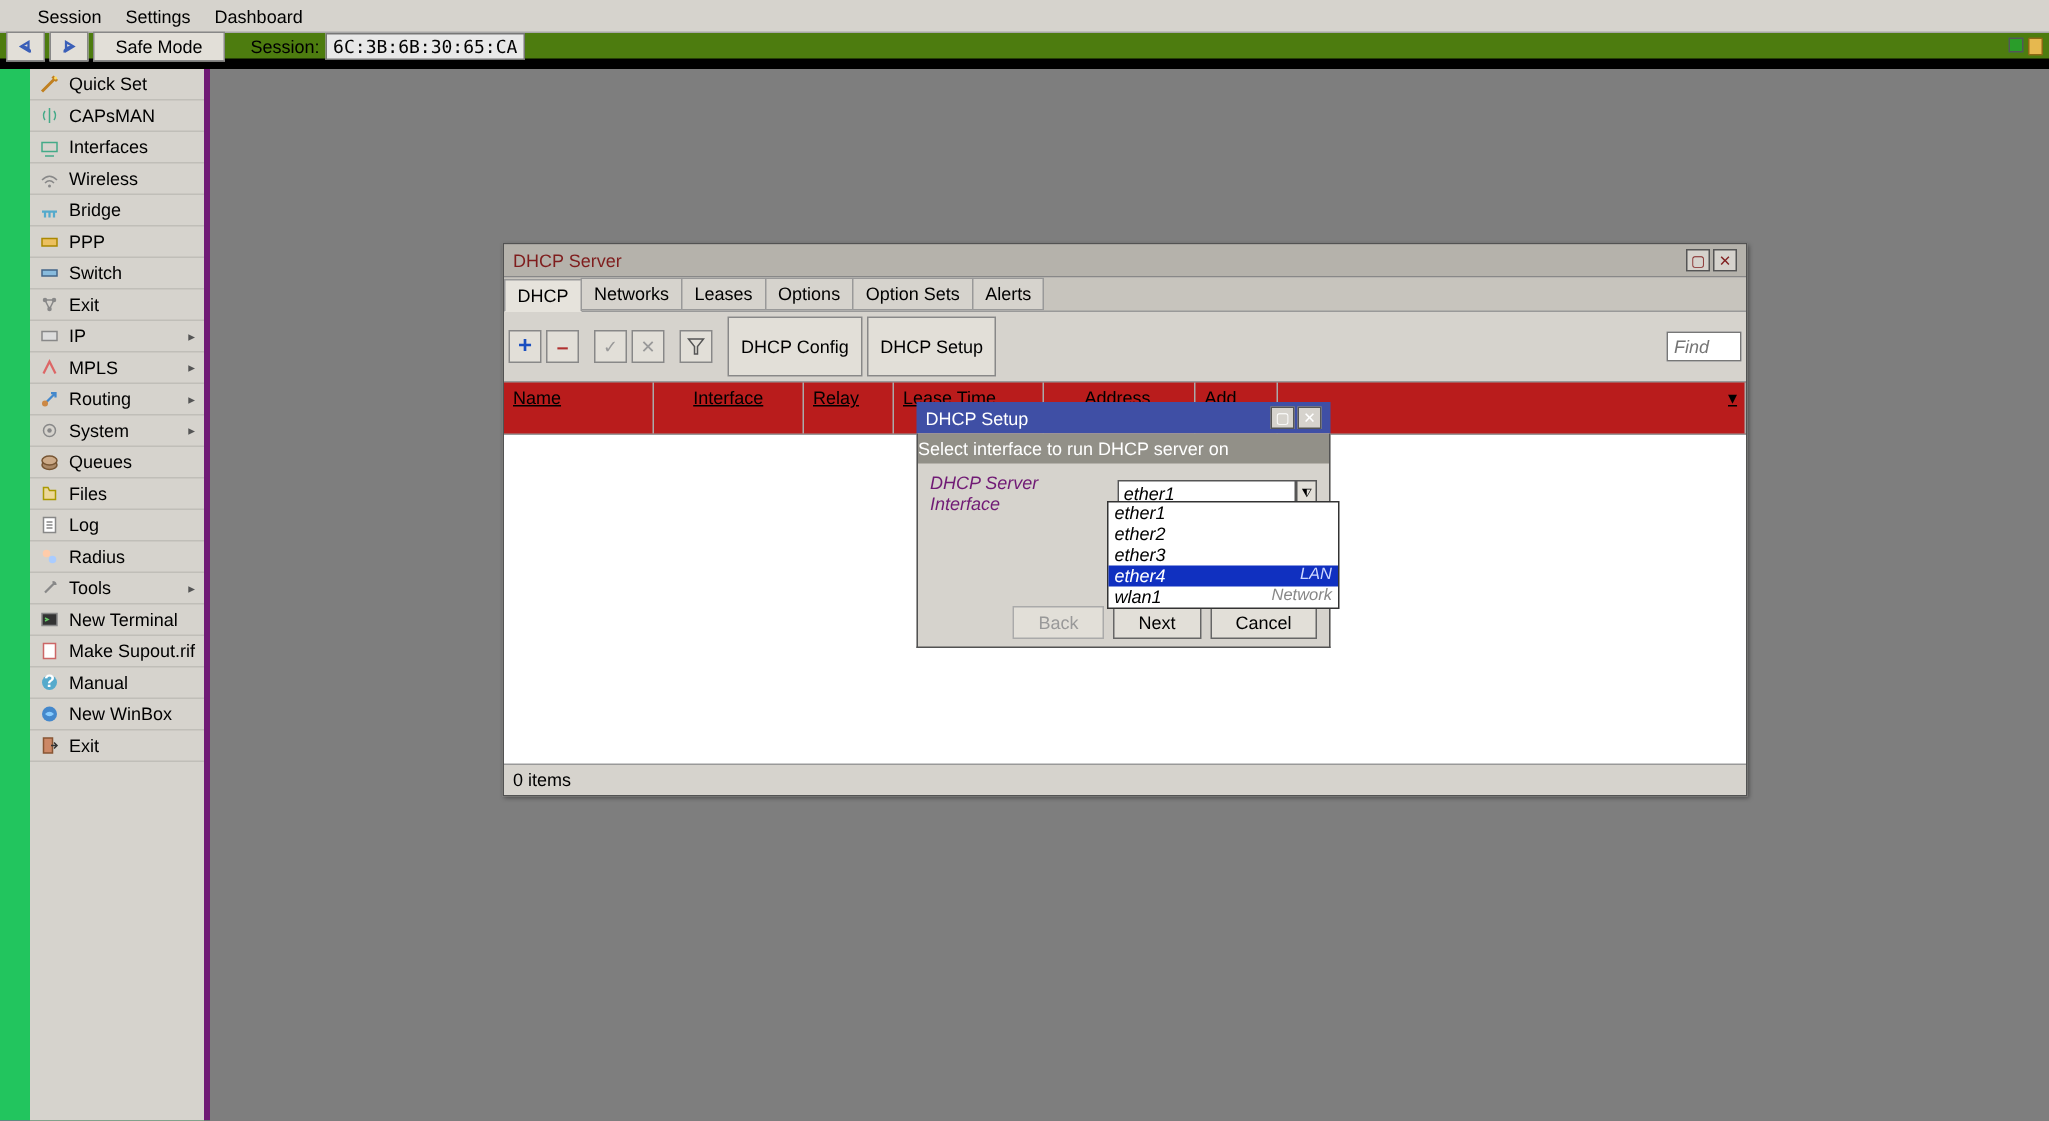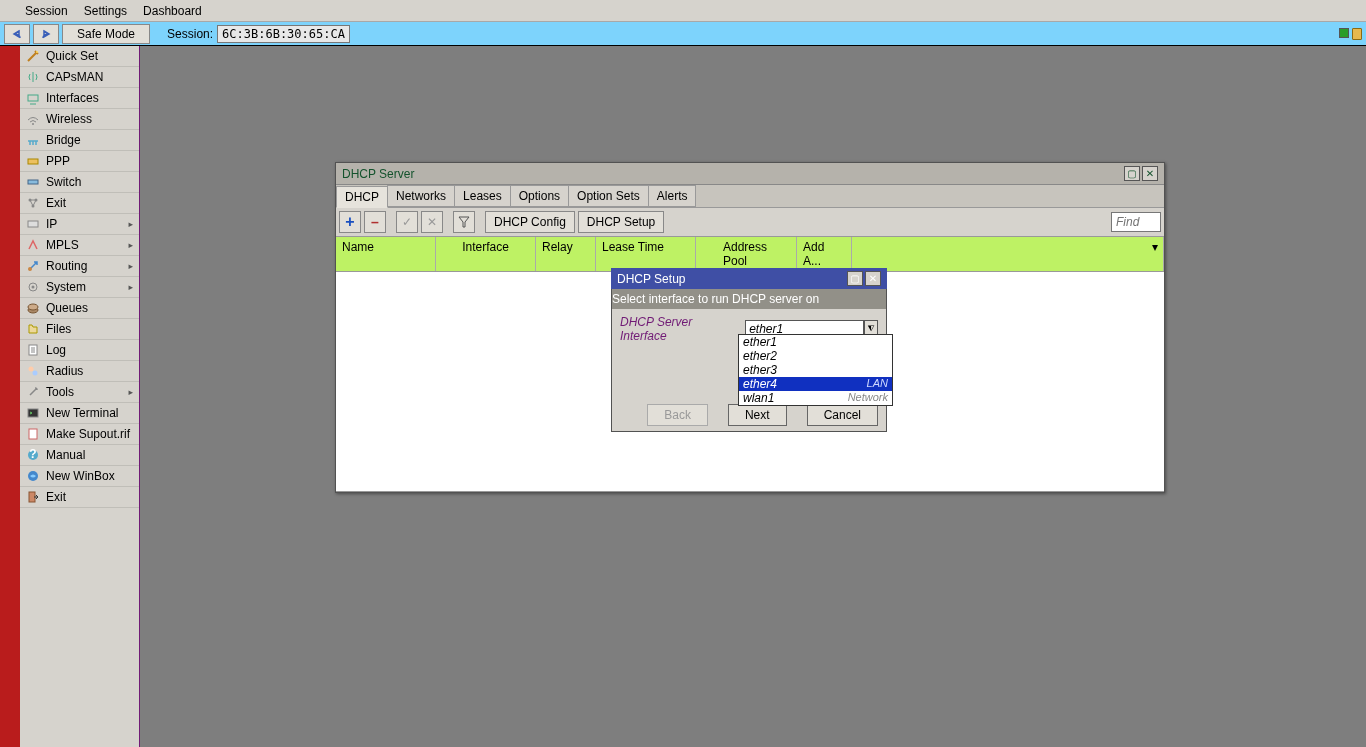--- a/index.html
+++ b/index.html
@@ -1,71 +1,71 @@
 <!DOCTYPE html>
 <html><head>
 <meta charset="utf-8">
 <style>
 * { box-sizing: border-box; margin: 0; padding: 0; font-family: "Segoe UI", Tahoma, sans-serif; font-size: 12px; }
 body { width: 1366px; height: 747px; background: #7e7e7e; position: relative; overflow: hidden; }
 
 .menubar { position: absolute; top: 0; left: 0; right: 0; height: 22px; background: #d6d3cd; display: flex; align-items: center; padding: 0 17px; border-bottom: 1px solid #a8a8a8; }
 .menubar-item { padding: 2px 8px; cursor: default; }
 
-.toolbar { position: absolute; top: 22px; left: 0; right: 0; height: 24px; background: #7dd3fc; display: flex; align-items: center; padding: 0 4px; border-bottom: 1px solid #000000; }
+.toolbar { position: absolute; top: 22px; left: 0; right: 0; height: 24px; background: #4d7c0f; display: flex; align-items: center; padding: 0 4px; border-bottom: 7px solid #000000; }
 .tbtn { border: 1px solid #888; background: #e2dfd8; padding: 2px 6px; margin-right: 3px; cursor: default; height: 20px; display:flex;align-items:center; }
 .session-label { margin-left: 14px; margin-right: 4px; }
 .session-value { border: 1px solid #777; background: #e8e8e8; padding: 1px 4px; font-family: monospace; }
 .right-icons { margin-left: auto; display: flex; gap: 3px; }
 .dot-green { width: 10px; height: 10px; background: #2a9d2a; border: 1px solid #555; }
 .lock-ico { width: 10px; height: 12px; background: #e6b84f; border: 1px solid #8b6914; border-radius: 1px; }
 
-.sidebar { position: absolute; top: 46px; left: 0; width: 140px; bottom: 0; background: #b91c1c; border-right: 1px solid #701a75; }
+.sidebar { position: absolute; top: 46px; left: 0; width: 140px; bottom: 0; background: #22c55e; border-right: 4px solid #701a75; }
 .bluebar { position: absolute; top: 46px; left: 0; width: 20px; bottom: 0; background: #4a5fb8; }
 .bluebar-text { position: absolute; bottom: 80px; left: 50%; transform: translateX(-50%) rotate(-90deg); transform-origin: center; color: #bac3e0; font-size: 12px; white-space: nowrap; }
 .sidebar-inner { position: absolute; left: 20px; top: 0; right: 0; bottom: 0; background: #d6d3cd; }
 .sidebar-item { display: flex; align-items: center; padding: 3px 5px; border-bottom: 1px solid #c0beb8; cursor: default; position: relative; }
 .sidebar-item .ico { width: 16px; height: 14px; margin-right: 5px; display:flex; align-items:center; justify-content:center; }
 .sidebar-item .arrow { position: absolute; right: 6px; font-size: 9px; color: #555; }
 
 .workspace { position: absolute; top: 46px; left: 140px; right: 0; bottom: 0; background: #7e7e7e; }
 
 .win { position: absolute; background: #d6d3cd; border: 1px solid #525252; box-shadow: 1px 1px 3px rgba(0,0,0,0.4); }
-.win-title { background: #b5b2ab; color: #14532d; padding: 3px 6px; display: flex; align-items: center; border-bottom: 1px solid #888; font-size:12px; }
+.win-title { background: #b5b2ab; color: #7f1d1d; padding: 3px 6px; display: flex; align-items: center; border-bottom: 1px solid #888; font-size:12px; }
 .win-title .spacer { flex: 1; }
 .win-btn { width: 16px; height: 15px; border: 1px solid #555; background: #d6d3cd; margin-left: 2px; display:flex; align-items:center; justify-content:center; font-size:10px; cursor:default; }
 
 .tabs { display: flex; background: #c7c4bd; border-bottom: 1px solid #999; }
 .tab { padding: 3px 8px; border: 1px solid #999; margin-right: -1px; background: #d6d3cd; cursor: default; }
 .tab.active { background: #e6e3dc; border-bottom: 1px solid #e6e3dc; position:relative; top:1px; }
 
 .wtoolbar { display: flex; align-items: center; padding: 3px 3px; gap: 3px; background: #d6d3cd; }
 .sqbtn { width: 22px; height: 22px; border: 1px solid #888; background: #e2dfd8; display:flex;align-items:center;justify-content:center; cursor:default; }
-.txtbtn { height: 22px; border: 1px solid #888; background: #e2dfd8; padding: 0 8px; display:flex;align-items:center; cursor:default; }
+.txtbtn { height: 40px; border: 1px solid #888; background: #e2dfd8; padding: 0 8px; display:flex;align-items:center; cursor:default; }
 .findbox { margin-left: auto; border: 1px solid #777; background: #fff; padding: 2px 4px; width: 50px; font-style:italic; color:#888; }
 
-.thead { display: flex; background: #bef264; border-top: 1px solid #999; border-bottom: 1px solid #999; }
+.thead { display: flex; background: #b91c1c; border-top: 1px solid #999; border-bottom: 1px solid #999; text-decoration: underline; }
 .th { padding: 3px 6px; border-right: 1px solid #aaa; font-size:12px; }
 .tbody { background: #fff; height: 220px; border-bottom: 1px solid #999; }
 .statusbar { padding: 3px 6px; background: #d6d3cd; font-size:12px; }
 
 .setup-win { position: absolute; }
 .setup-title { background: #3f4fa5; color: #fff; padding: 3px 6px; display:flex; align-items:center; }
 .setup-body { background: #d6d3cd; border: 1px solid #525252; border-top:none; }
 .instr { background: #929088; color: #fff; padding: 3px 0; font-size:12px; }
 .form-row { display:flex; align-items:center; padding: 6px 8px; }
 .lbl { color: #701a75; font-style: italic; margin-right: 6px; }
 .combo { border: 1px solid #555; background: #fff; padding: 1px 3px; width: 122px; font-style:italic; font-size:12px; }
 .combo-btn { width:14px; height:18px; border:1px solid #555; background:#e2dfd8; display:flex;align-items:center;justify-content:center; font-size:8px; }
 .dropdown { position:absolute; border:1px solid #333; background:#fff; width:155px; z-index:10; }
 .dd-item { padding: 0px 4px; font-style:italic; display:flex; justify-content:space-between; }
 .dd-item.sel { background: #1030c0; color:#fff; }
 .dd-hint { font-style: italic; color: #888; font-size:11px; }
 .dd-item.sel .dd-hint { color: #cfd8ff; }
-.btn-row { display:flex; justify-content:flex-end; gap:20px; padding: 5px 8px; }
+.btn-row { display:flex; justify-content:flex-end; gap:6px; padding: 5px 8px; }
 .btn { border:1px solid #666; background:#e2dfd8; padding: 3px 16px; cursor:default; }
 .btn.disabled { color:#999; border-color:#aaa; }
 
 svg { display:block; }
 </style>
 </head>
 <body>
 
 <div class="menubar">
   <div class="menubar-item">Session</div>
@@ -342,20 +342,21 @@
     <div class="thead" id="dhcp-thead">
         <div class="th" style="width: 100px;">Name</div>
         <div class="th" style="width: 100px; text-align: center;">Interface</div>
         <div class="th" style="width: 60px;">Relay</div>
         <div class="th" style="width: 100px;">Lease Time</div>
         <div class="th" style="width: 80px; margin-left: 21px;">Address Pool</div>
         <div class="th" style="width: 55px;">Add A...</div>
         <div class="th" style="margin-left: auto; width: 18px;">▾</div>
       </div>
     <div class="tbody"></div>
+    <div class="statusbar">0 items</div>
   </div>
 
   <div class="setup-win" style="left:471px; top:222px; width:276px;">
     <div class="setup-title">
       <span>DHCP Setup</span>
       <span style="flex:1"></span>
       <div class="win-btn">▢</div>
       <div class="win-btn">✕</div>
     </div>
     <div class="setup-body">

